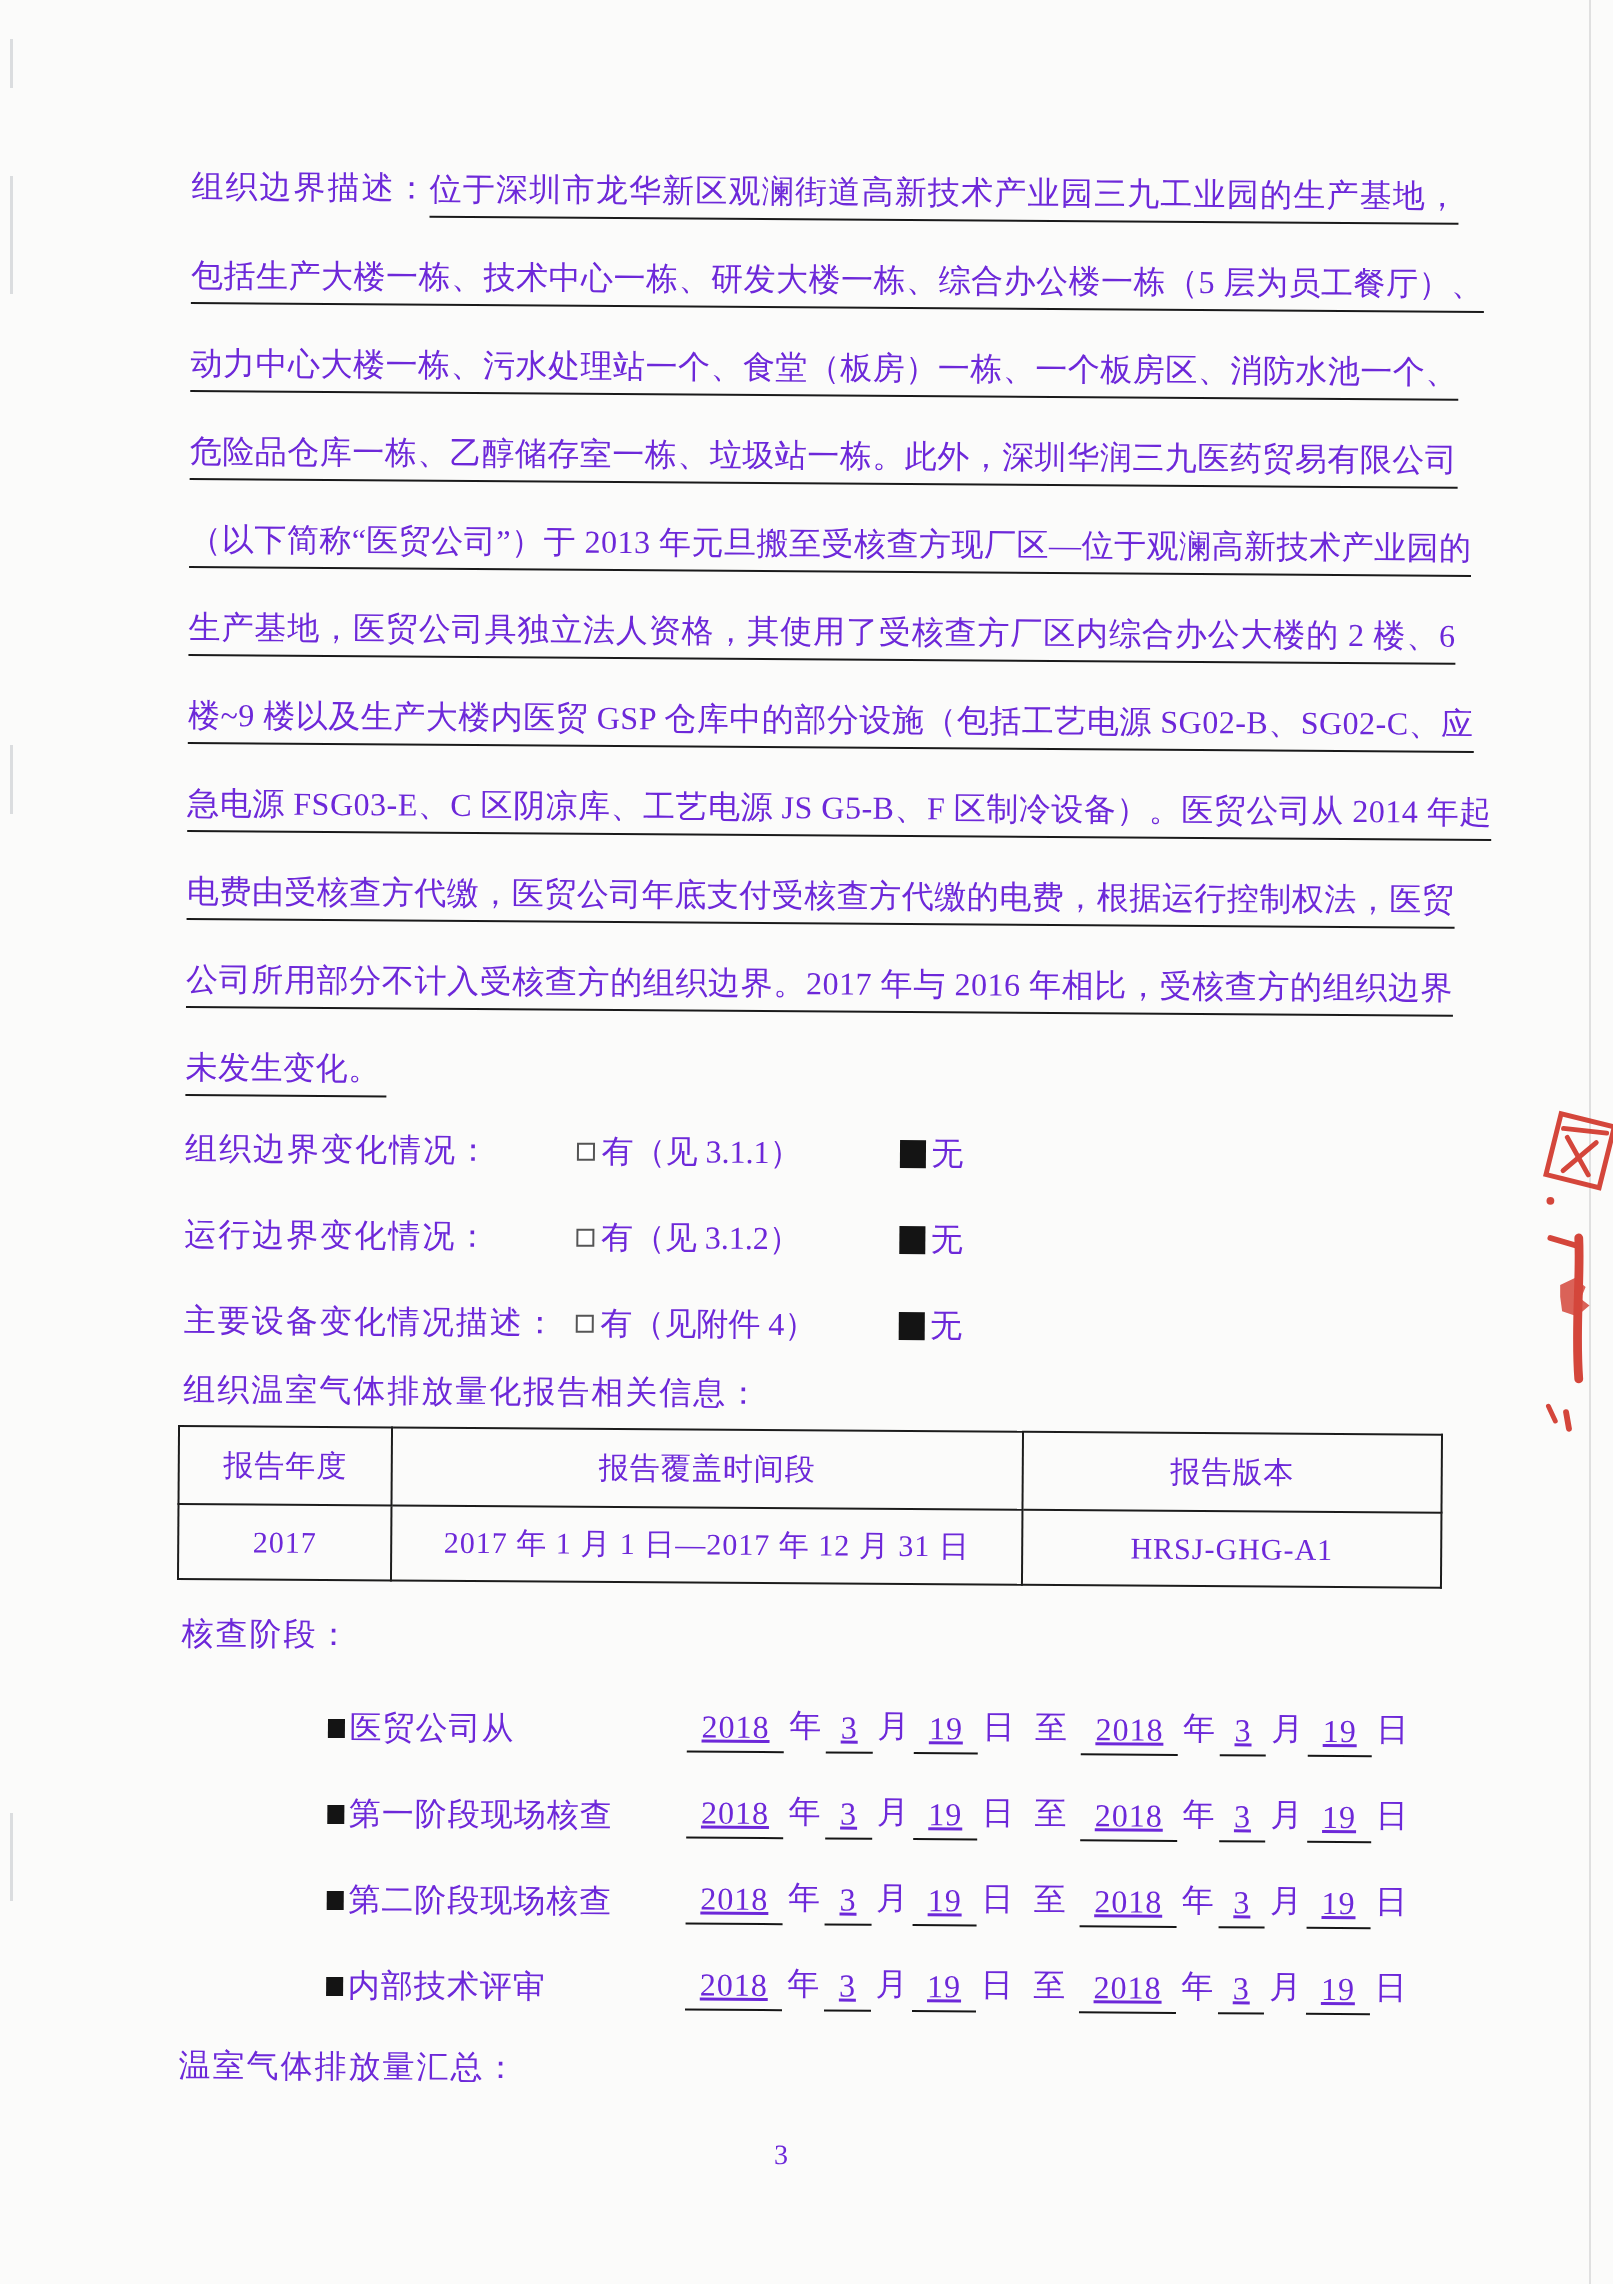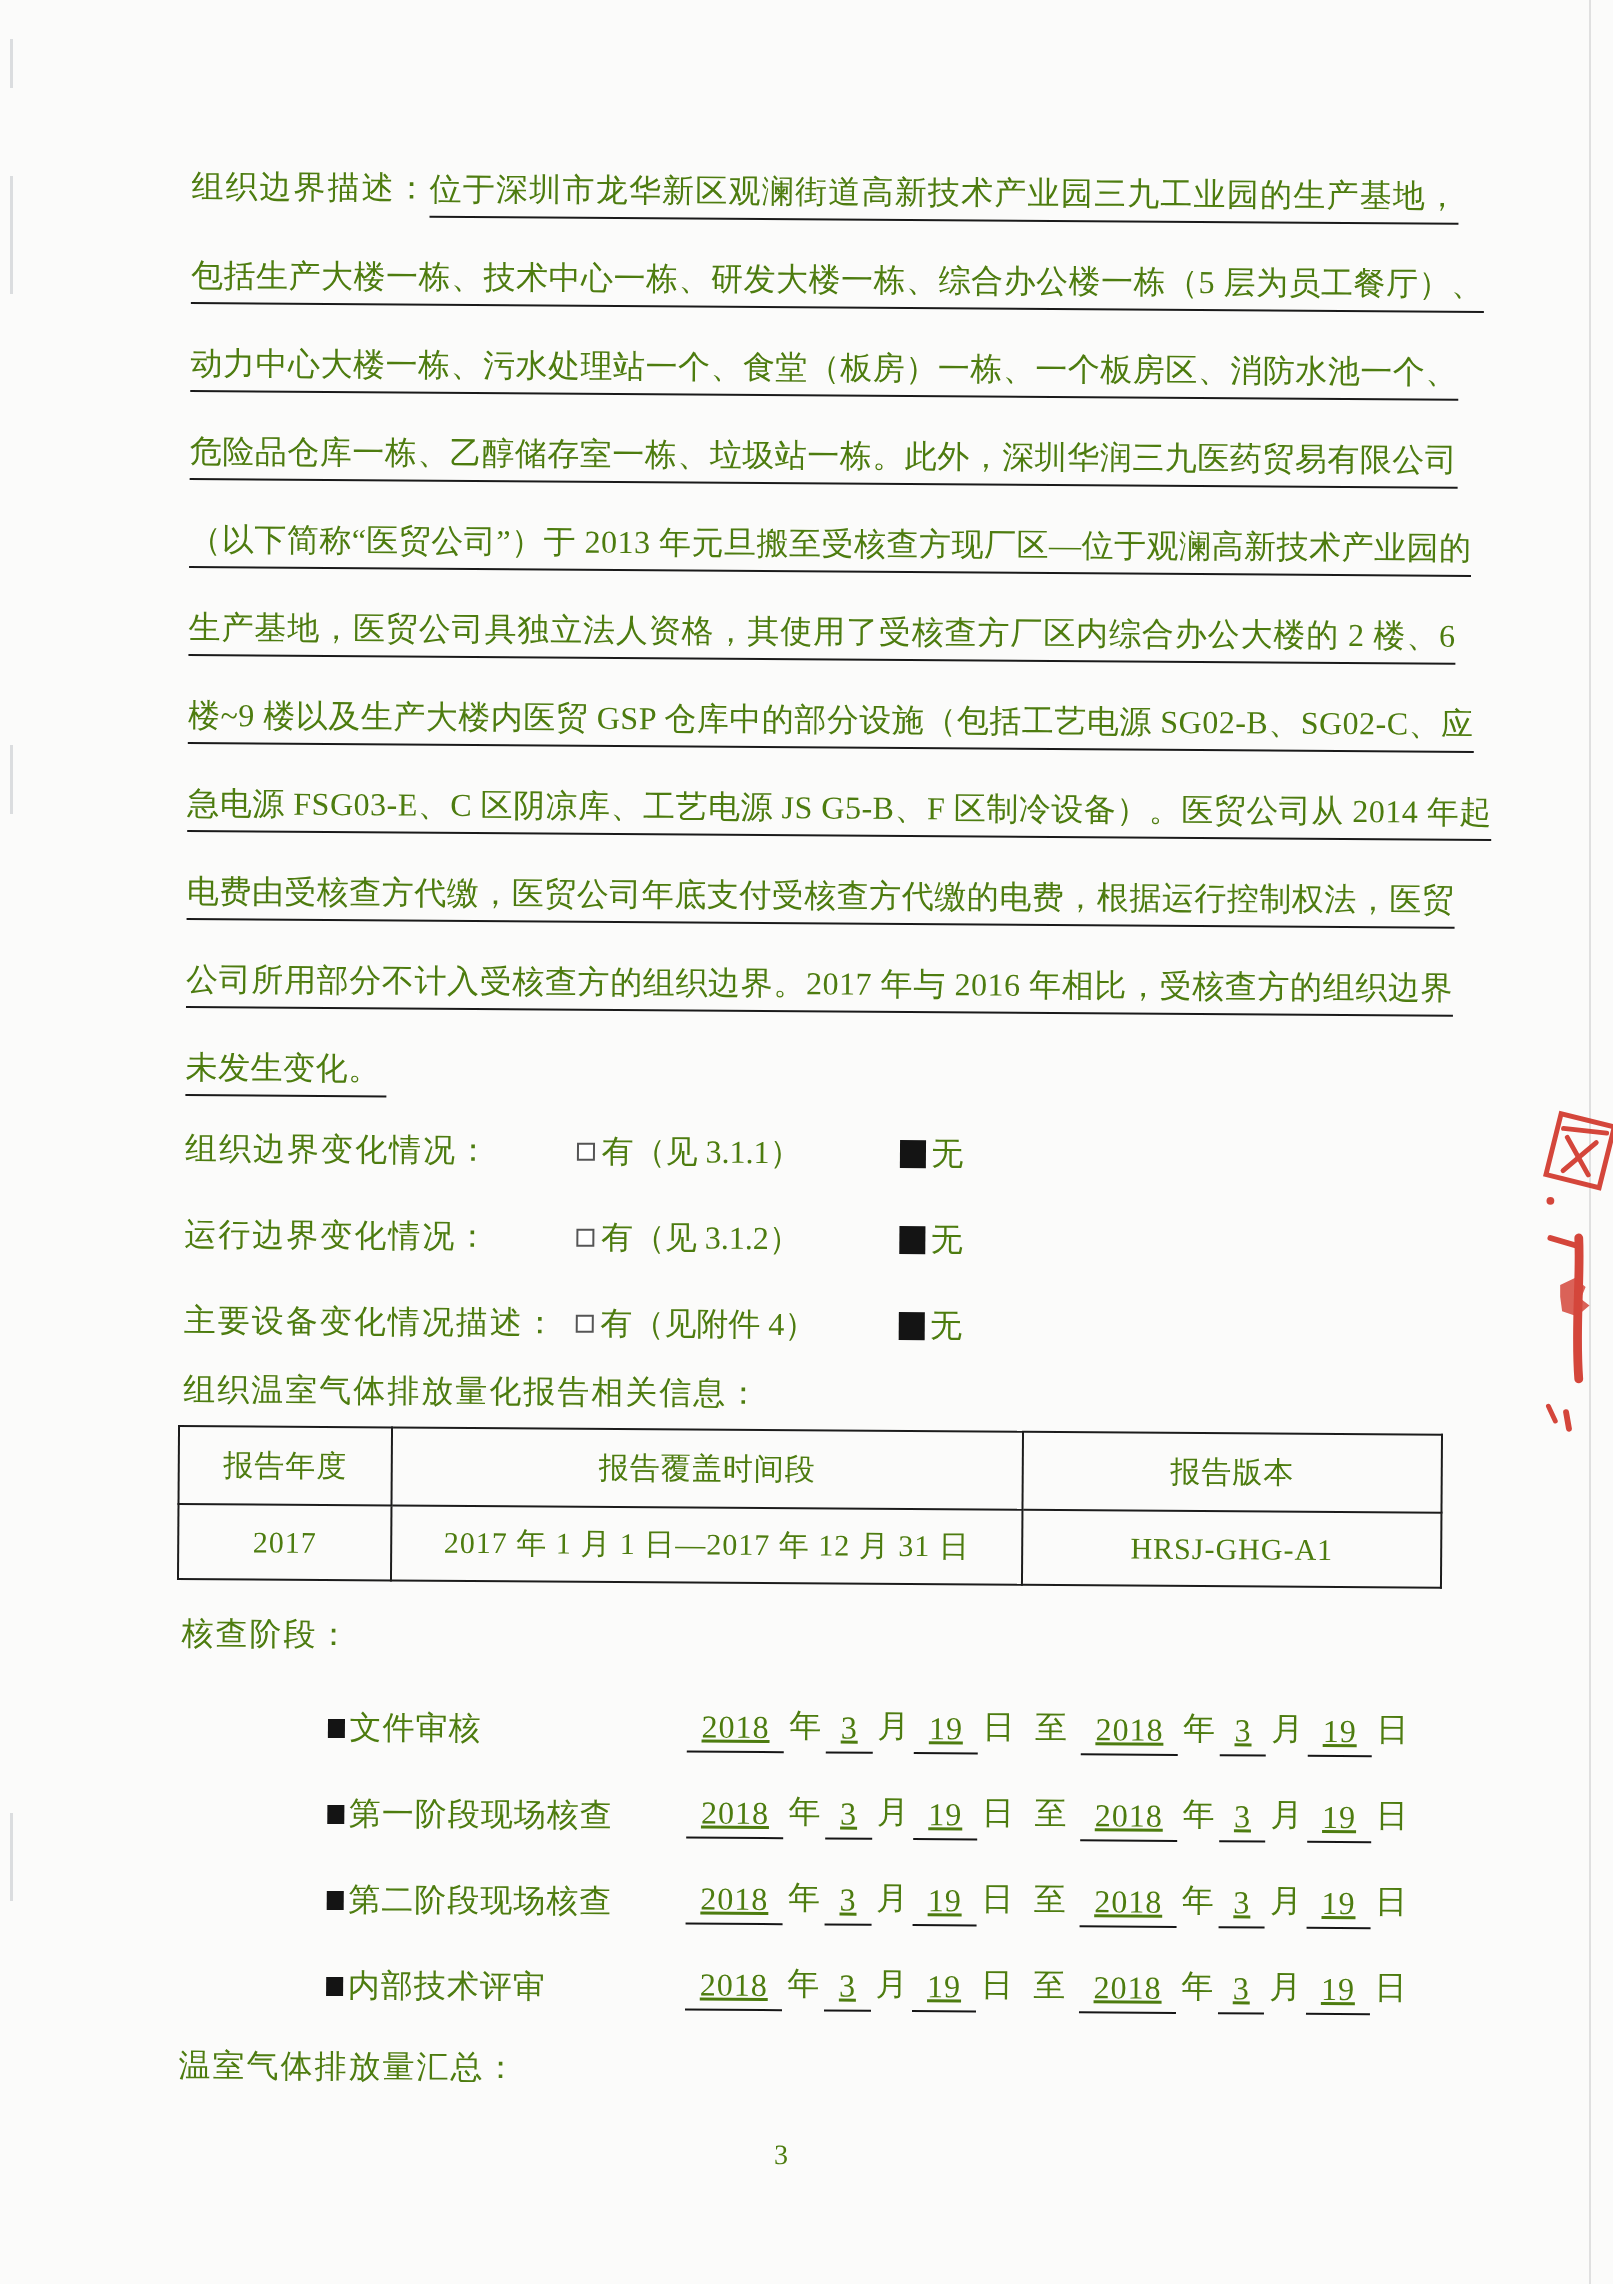--- a/index.html
+++ b/index.html
@@ -2,21 +2,21 @@
 <html><head>
 <meta charset="utf-8">
 <style>
   html,body{margin:0;padding:0;}
   .page{
     position:relative;
     width:1613px;height:2285px;
     background:#fbfbfa;
     overflow:hidden;
     font-family:"Liberation Serif","DejaVu Serif",serif;
-    color:#4d7c0f;
+    color:#6d28d9;
   }
   
   .edge-line-right{position:absolute;left:1589px;top:0;width:2px;height:2285px;background:#e0e0e0;}
   .edge-dash{position:absolute;left:9.8px;width:2.9px;background:#c9ccd1;opacity:.65;}
   
   #doc{
     position:absolute;left:193px;top:0;width:1267px;height:2285px;
     transform:rotate(0.4deg);transform-origin:0 0;
   }
   .para{position:absolute;left:0;top:128px;width:1267px;}
@@ -170,21 +170,21 @@
       </table>
 
     <div class="heading" id="phase-heading">核查阶段：</div>
 
     <div class="phases">
 
       <div class="phrow">
         <span class="ph-indent"></span>
         <span class="ph-label">
             <span class="bullet"></span>
-            <span>文件审核</span>
+            <span>医贸公司从</span>
           </span>
         <span class="ph-date">
           <span class="du">2018</span>
             <span class="dt">年</span>
             <span class="du">3</span>
             <span class="dt">月</span>
             <span class="du">19</span>
             <span class="dt">日</span>
             <span class="dt to">至</span>
             <span class="du">2018</span>

